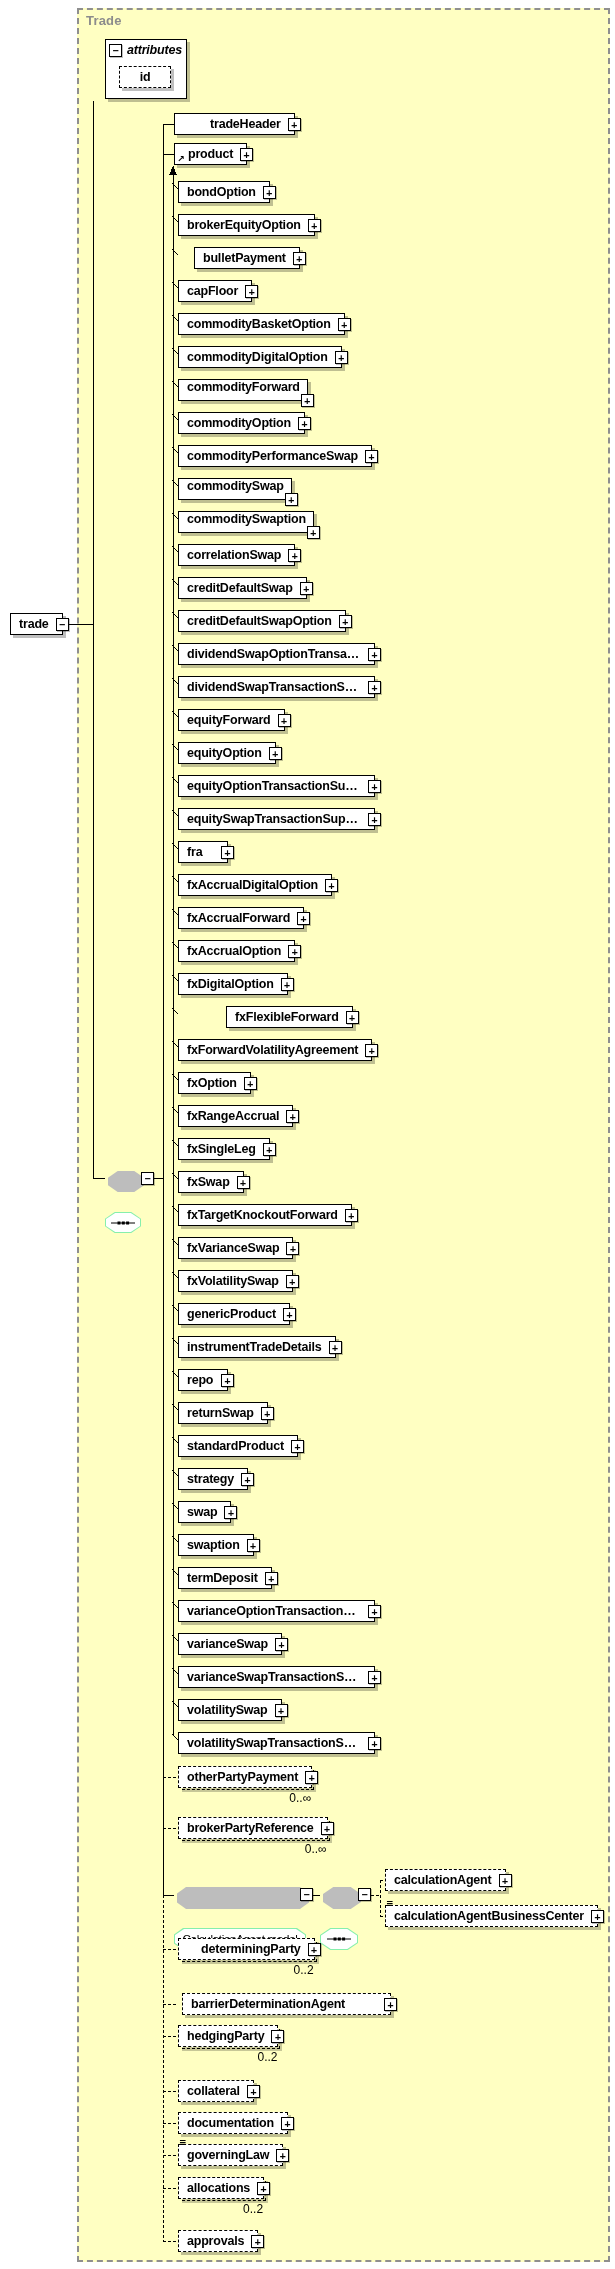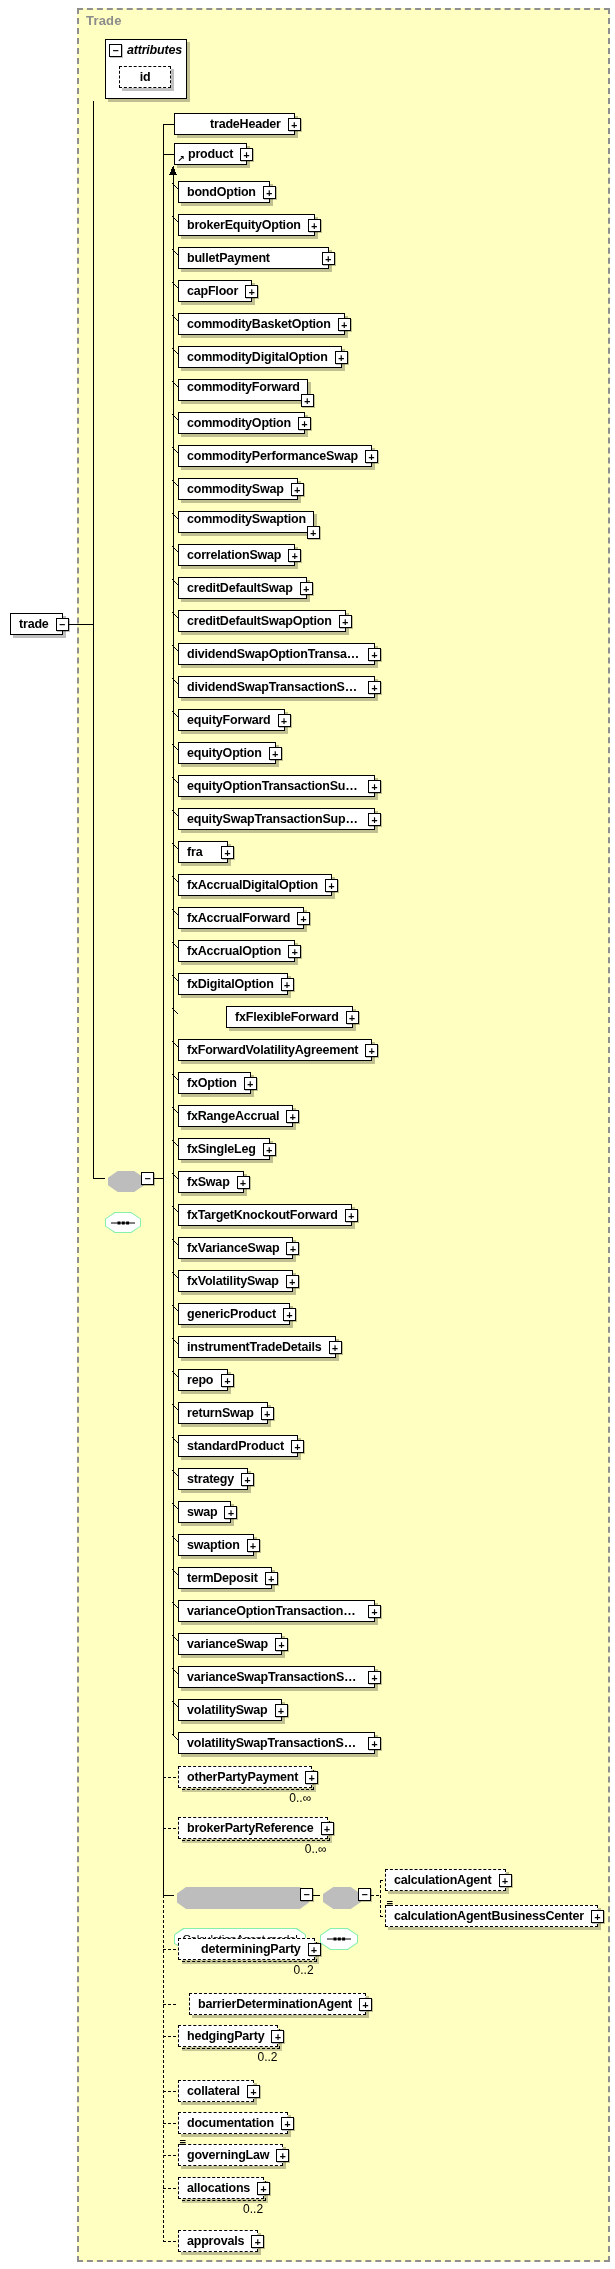--- a/index.html
+++ b/index.html
@@ -185,21 +185,21 @@
       <span class="toggle">+</span>
     </div>
     <div class="ebox" style="left: 178px; top: 181px;">
       <span class="lbl">bondOption</span>
       <span class="toggle">+</span>
     </div>
     <div class="ebox" style="left: 178px; top: 214px;">
       <span class="lbl">brokerEquityOption</span>
       <span class="toggle">+</span>
     </div>
-    <div class="ebox" style="left: 178px; top: 247px; gap: 45px;">
+    <div class="ebox" style="left: 194px; top: 247px;">
       <span class="lbl">bulletPayment</span>
       <span class="toggle">+</span>
     </div>
     <div class="ebox" style="left: 178px; top: 280px;">
       <span class="lbl">capFloor</span>
       <span class="toggle">+</span>
     </div>
     <div class="ebox" style="left: 178px; top: 313px;">
       <span class="lbl">commodityBasketOption</span>
       <span class="toggle">+</span>
@@ -213,21 +213,21 @@
       <span class="toggle">+</span>
     </div>
     <div class="ebox" style="left: 178px; top: 412px;">
       <span class="lbl">commodityOption</span>
       <span class="toggle">+</span>
     </div>
     <div class="ebox" style="left: 178px; top: 445px;">
       <span class="lbl">commodityPerformanceSwap</span>
       <span class="toggle">+</span>
     </div>
-    <div class="ebox" style="left: 178px; top: 478px;">
+    <div class="ebox" style="left: 178px; top: 478px; flex-direction: column;">
       <span class="lbl">commoditySwap</span>
       <span class="toggle">+</span>
     </div>
     <div class="ebox" style="left: 178px; top: 511px; flex-direction: column;">
       <span class="lbl">commoditySwaption</span>
       <span class="toggle">+</span>
     </div>
     <div class="ebox" style="left: 178px; top: 544px;">
       <span class="lbl">correlationSwap</span>
       <span class="toggle">+</span>
@@ -384,21 +384,21 @@
     <div class="ebox dashed stacked" style="left: 178px; top: 1817px;">
       <span class="lbl">brokerPartyReference</span>
       <span class="toggle">+</span>
       <div class="occurs">0..∞</div>
     </div>
     <div class="ebox dashed stacked" style="left: 178px; top: 1938px; padding-left: 22px;">
       <span class="lbl">determiningParty</span>
       <span class="toggle">+</span>
       <div class="occurs">0..2</div>
     </div>
-    <div class="ebox dashed" style="left: 189px; top: 1993px;">
+    <div class="ebox dashed" style="left: 182px; top: 1993px; gap: 32px;">
       <span class="lbl">barrierDeterminationAgent</span>
       <span class="toggle">+</span>
     </div>
     <div class="ebox dashed stacked" style="left: 178px; top: 2025px;">
       <span class="lbl">hedgingParty</span>
       <span class="toggle">+</span>
       <div class="occurs">0..2</div>
     </div>
     <div class="ebox dashed" style="left: 178px; top: 2080px;">
       <span class="lbl">collateral</span>

